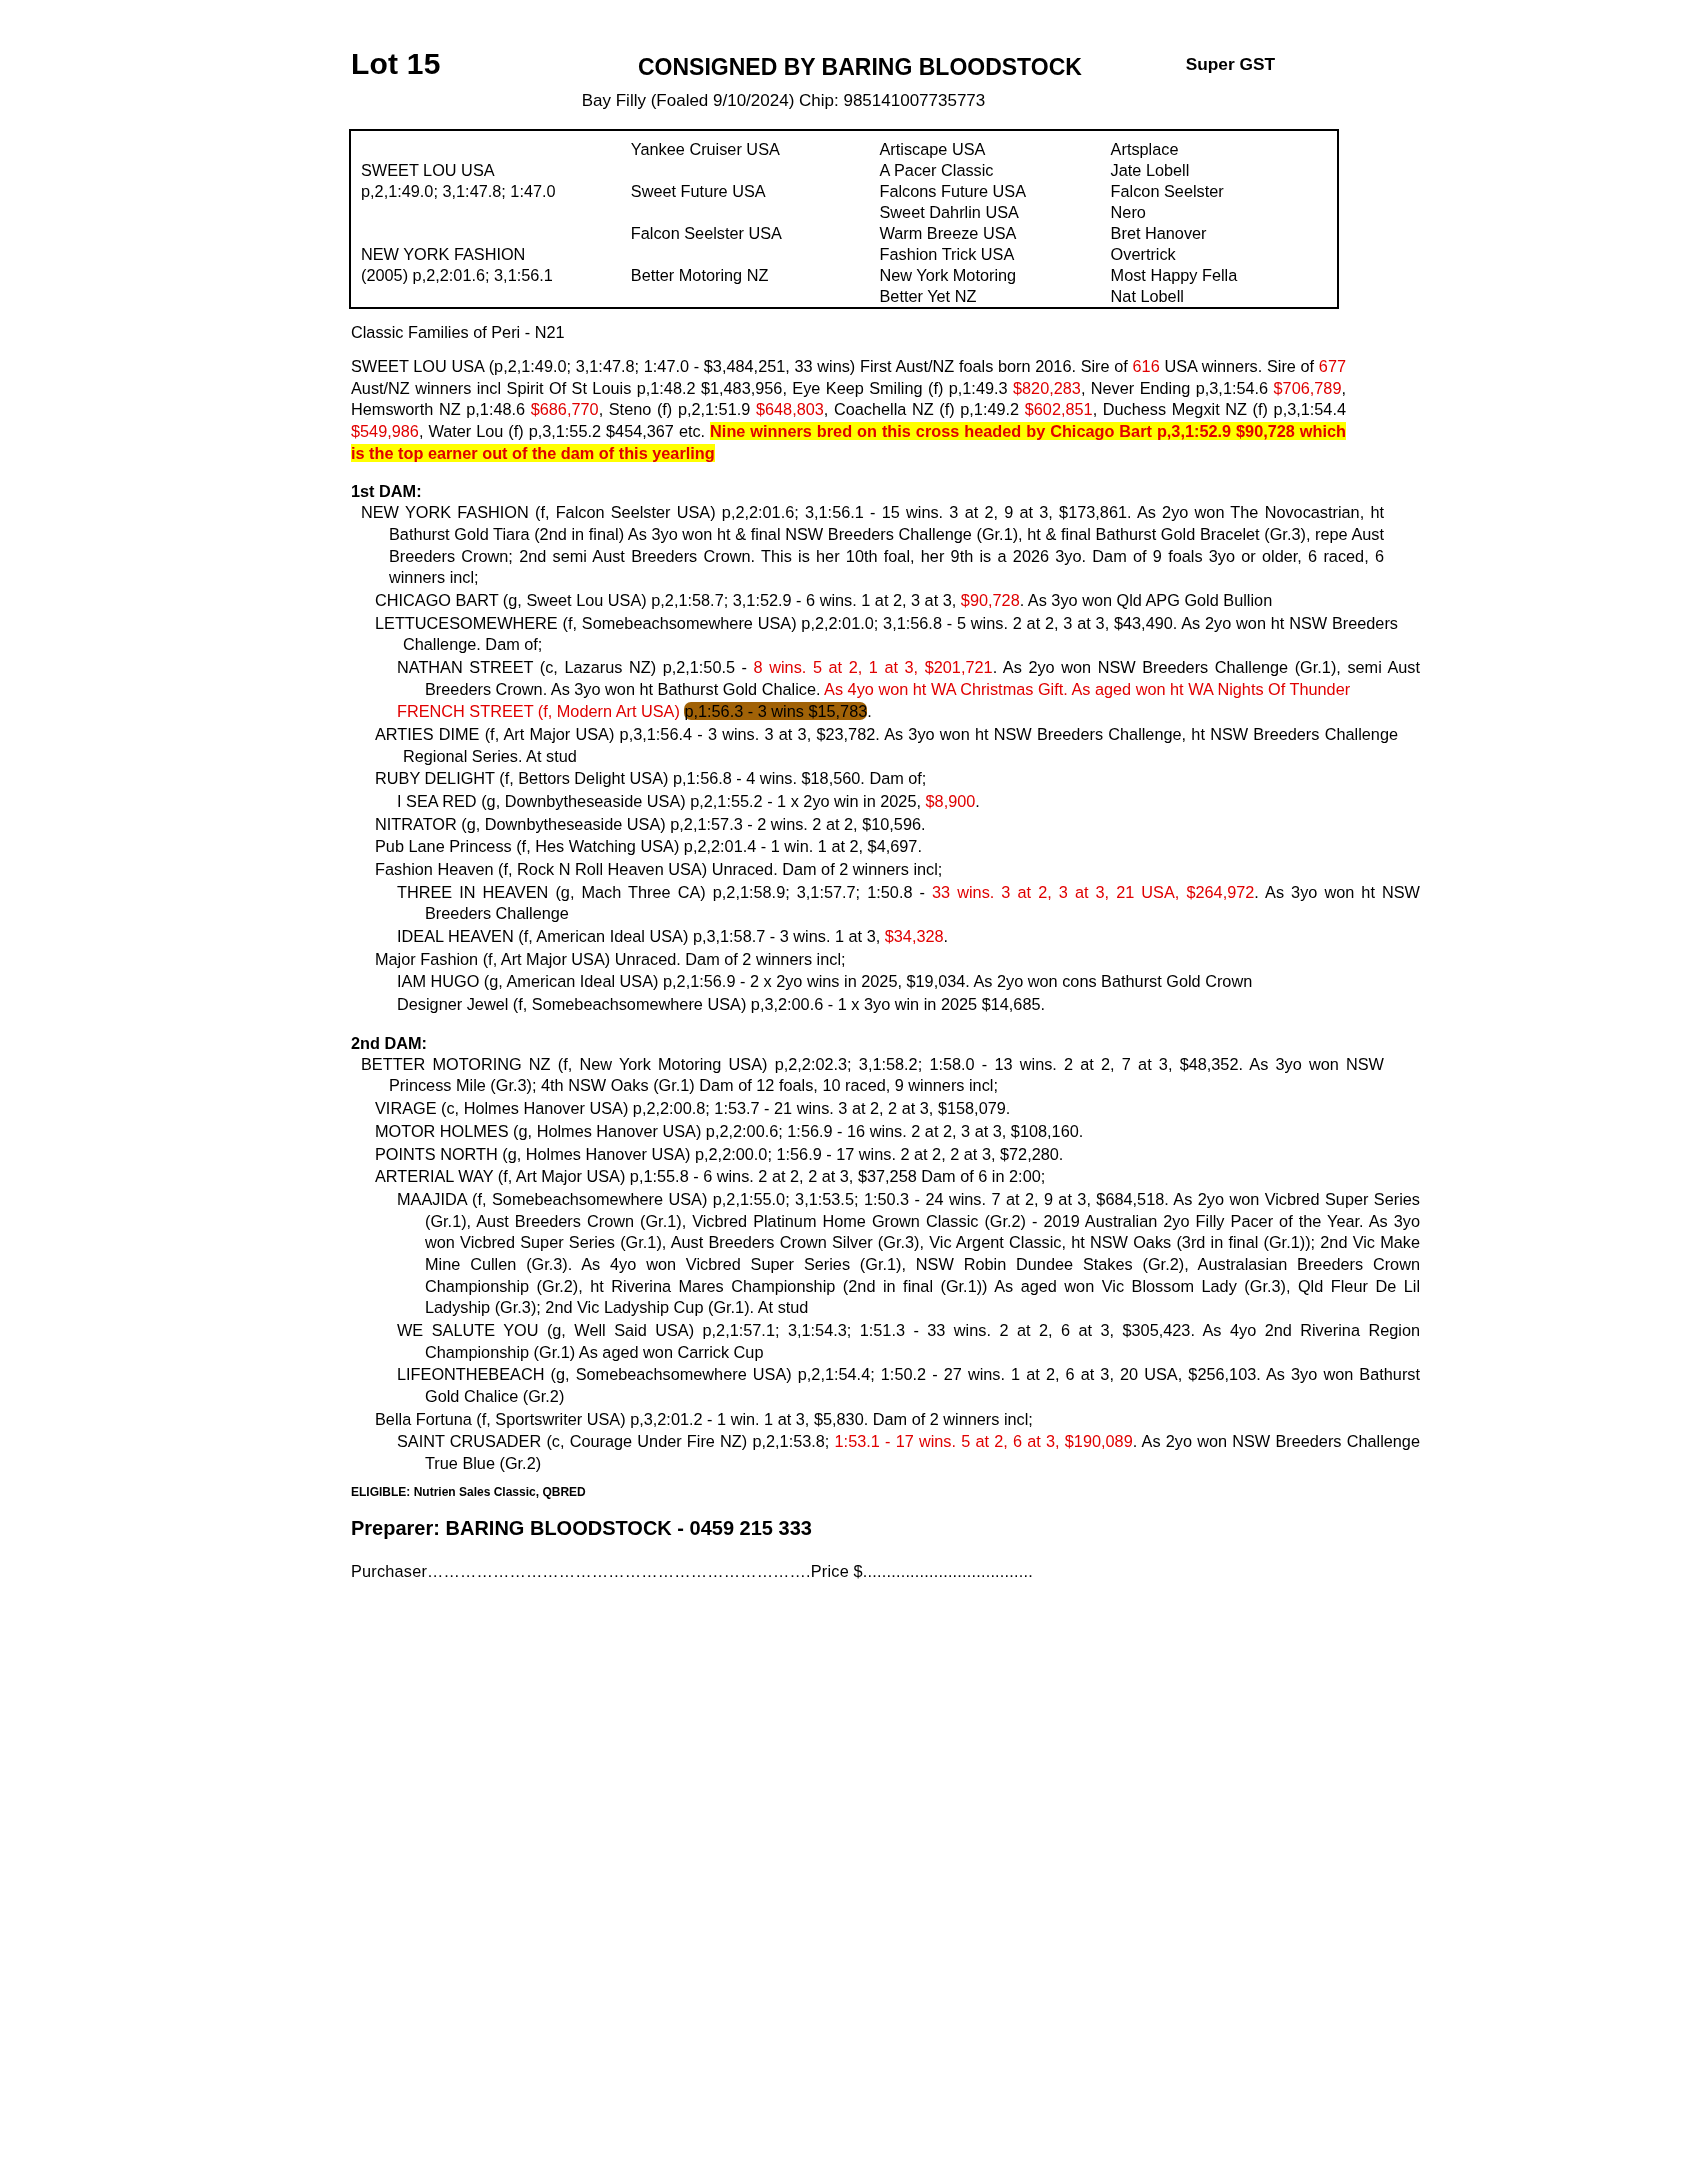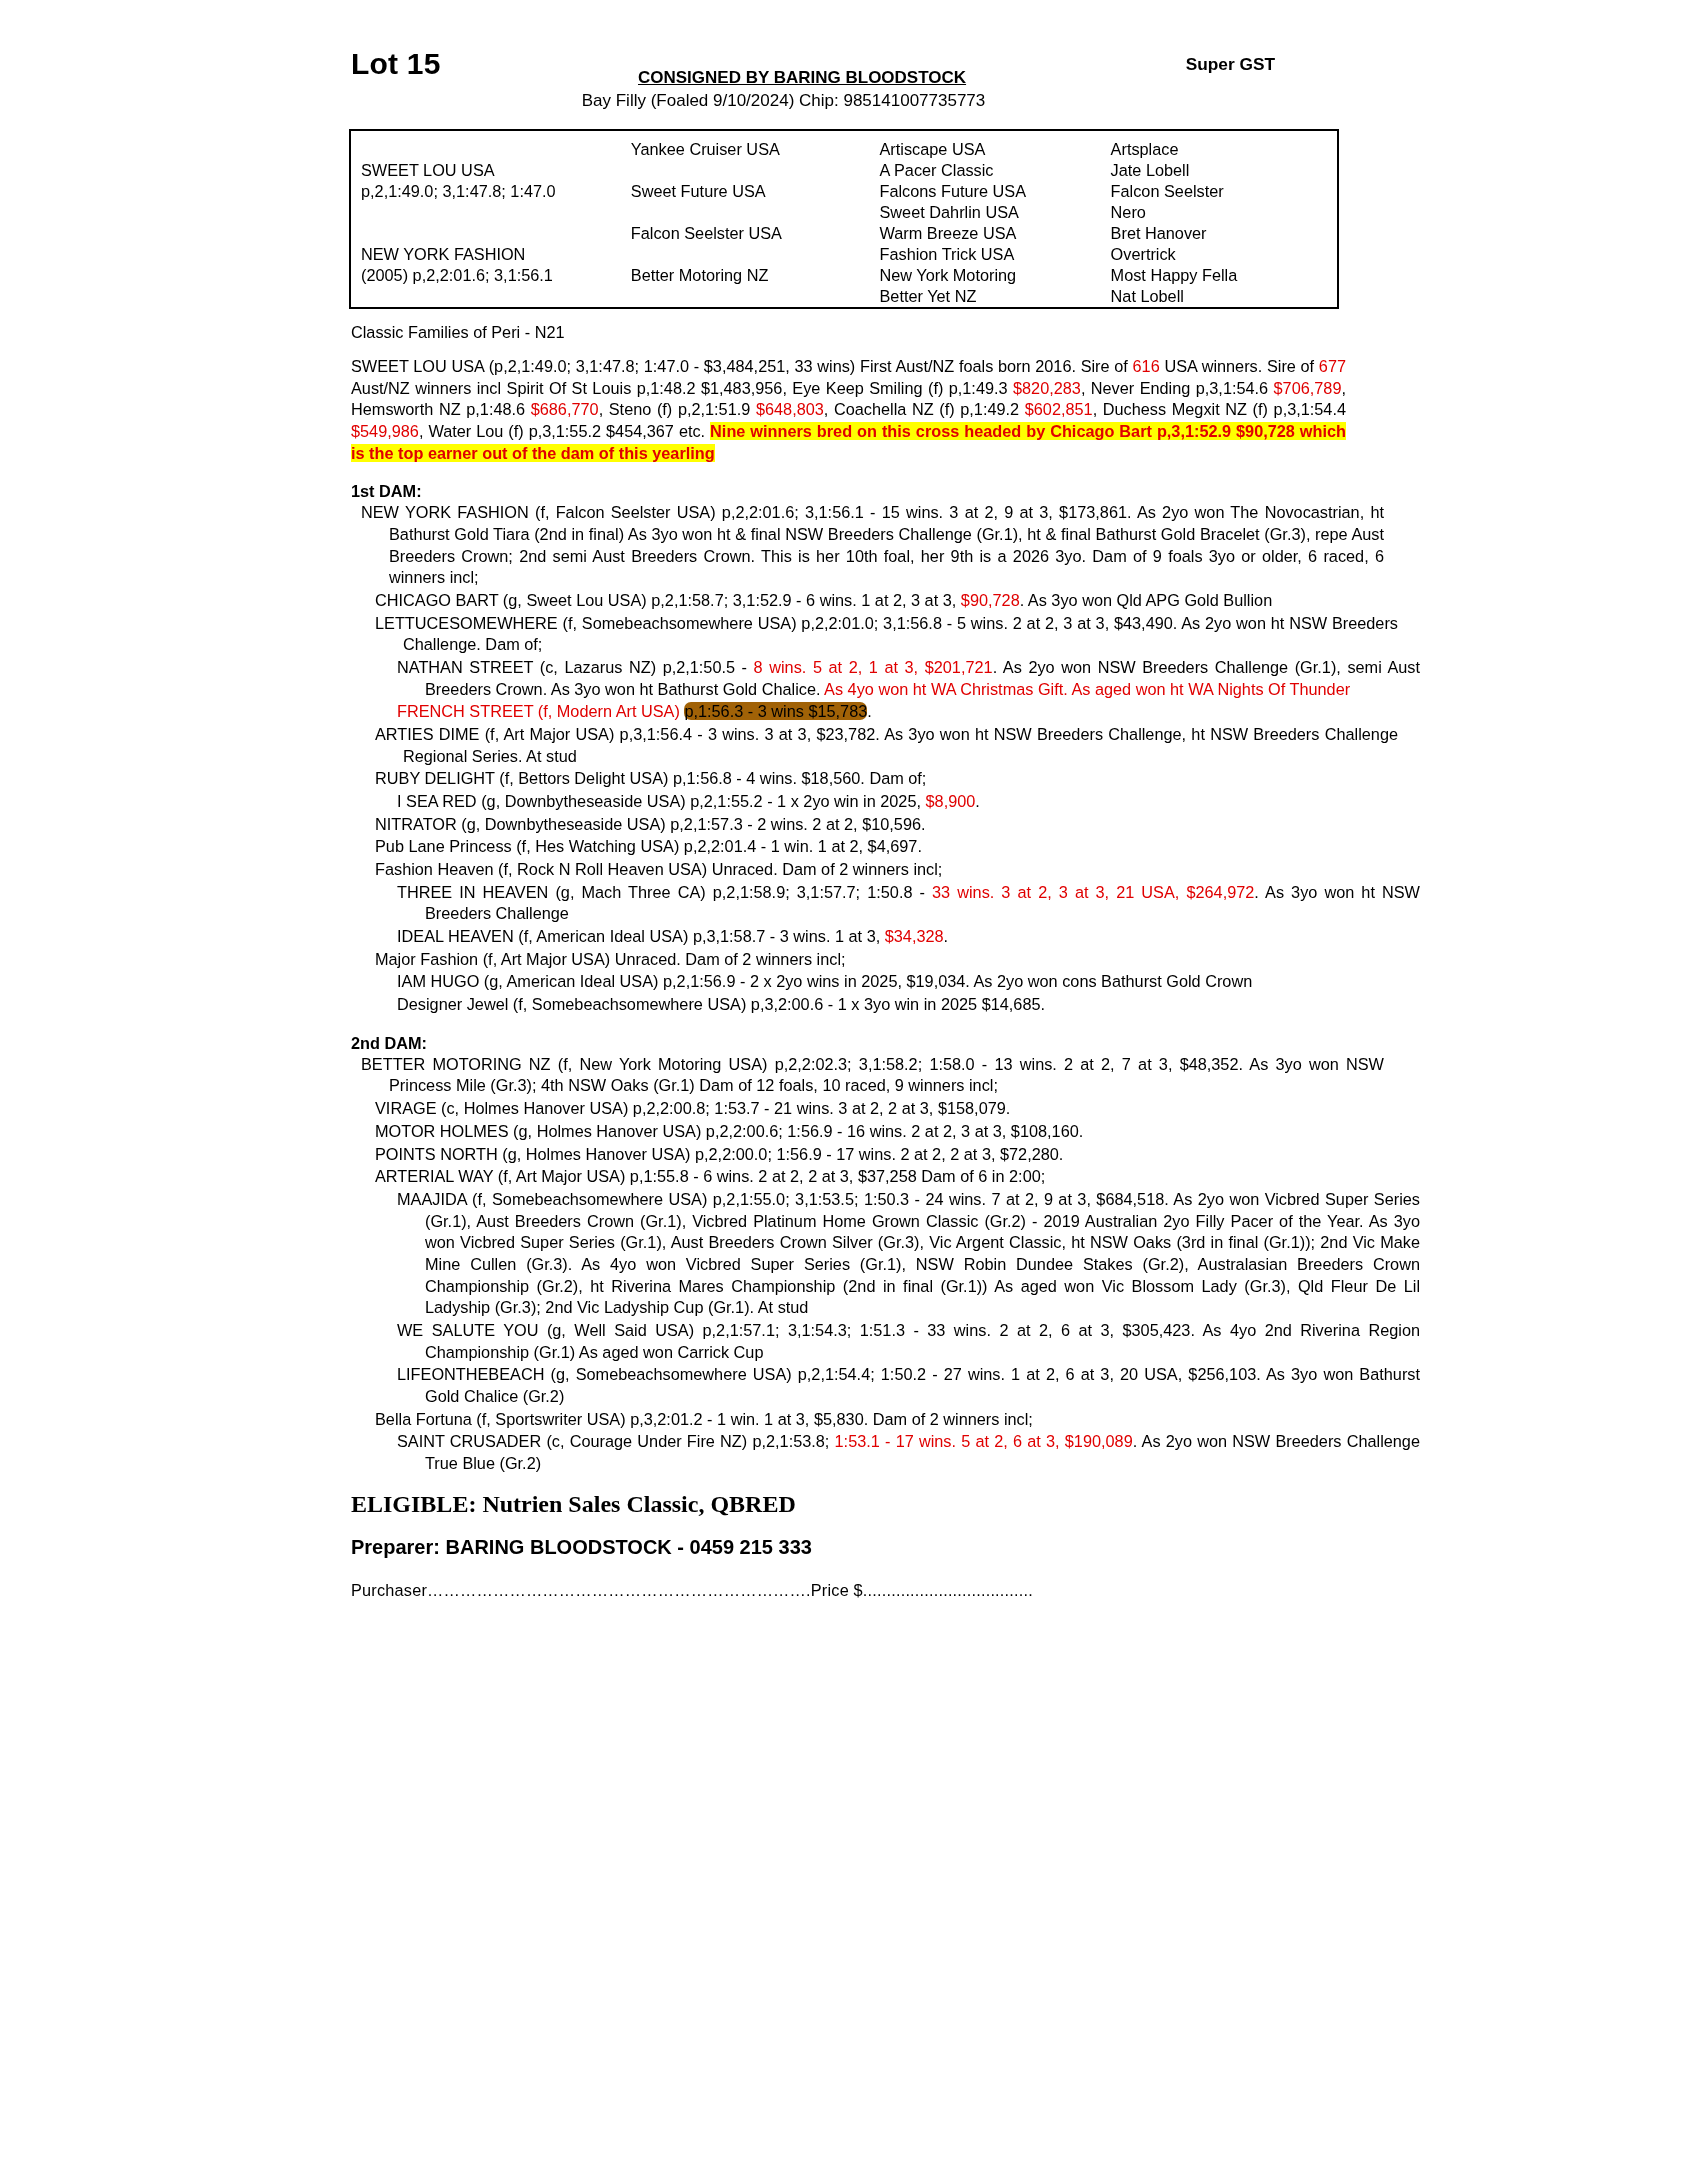--- a/index.html
+++ b/index.html
@@ -29,24 +29,23 @@
     position: absolute;
     left: 0;
     top: -4px;
     font-size: 30px;
     font-weight: bold;
     letter-spacing: 0.2px;
   }
   .consigned {
     position: absolute;
     left: 287px;
-    top: 17px;
-    font-size: 17px;
-    font-weight: bold;
-    text-decoration: underline;
+    top: 3px;
+    font-size: 23px;
+    font-weight: bold;
   }
   .plusgst {
     position: absolute;
     right: 0;
     top: 3px;
     font-size: 17.3px;
     font-weight: bold;
   }
   .subhdr {
     text-align: center;
@@ -105,24 +104,23 @@
   .i1 { margin-left: 10px; text-indent: 0; padding-left: 28px; }
   .i1 > .hang { margin-left: -28px; }
   .i2 { margin-left: 24px; padding-left: 28px; }
   .i2 > .hang { margin-left: -28px; }
   .i3 { margin-left: 46px; padding-left: 28px; }
   .i3 > .hang { margin-left: -28px; }
   .red { color: #e00000; }
   .hl { background: #a16207; border-radius: 7px; }
   .hlred { background: #ffff00; color: #e00000; font-weight: bold; }
   .eligible {
-    margin-top: 16px;
-    font-size: 24px;
-    font-weight: bold;
-    font-family: Liberation Serif, serif;
+    margin-top: 10px;
+    font-size: 12px;
+    font-weight: bold;
   }
   .preparer {
     margin-top: 18px;
     font-size: 20px;
     font-weight: bold;
   }
   .purchaser {
     margin-top: 22px;
     font-size: 16.3px;
     letter-spacing: 0.2px;

